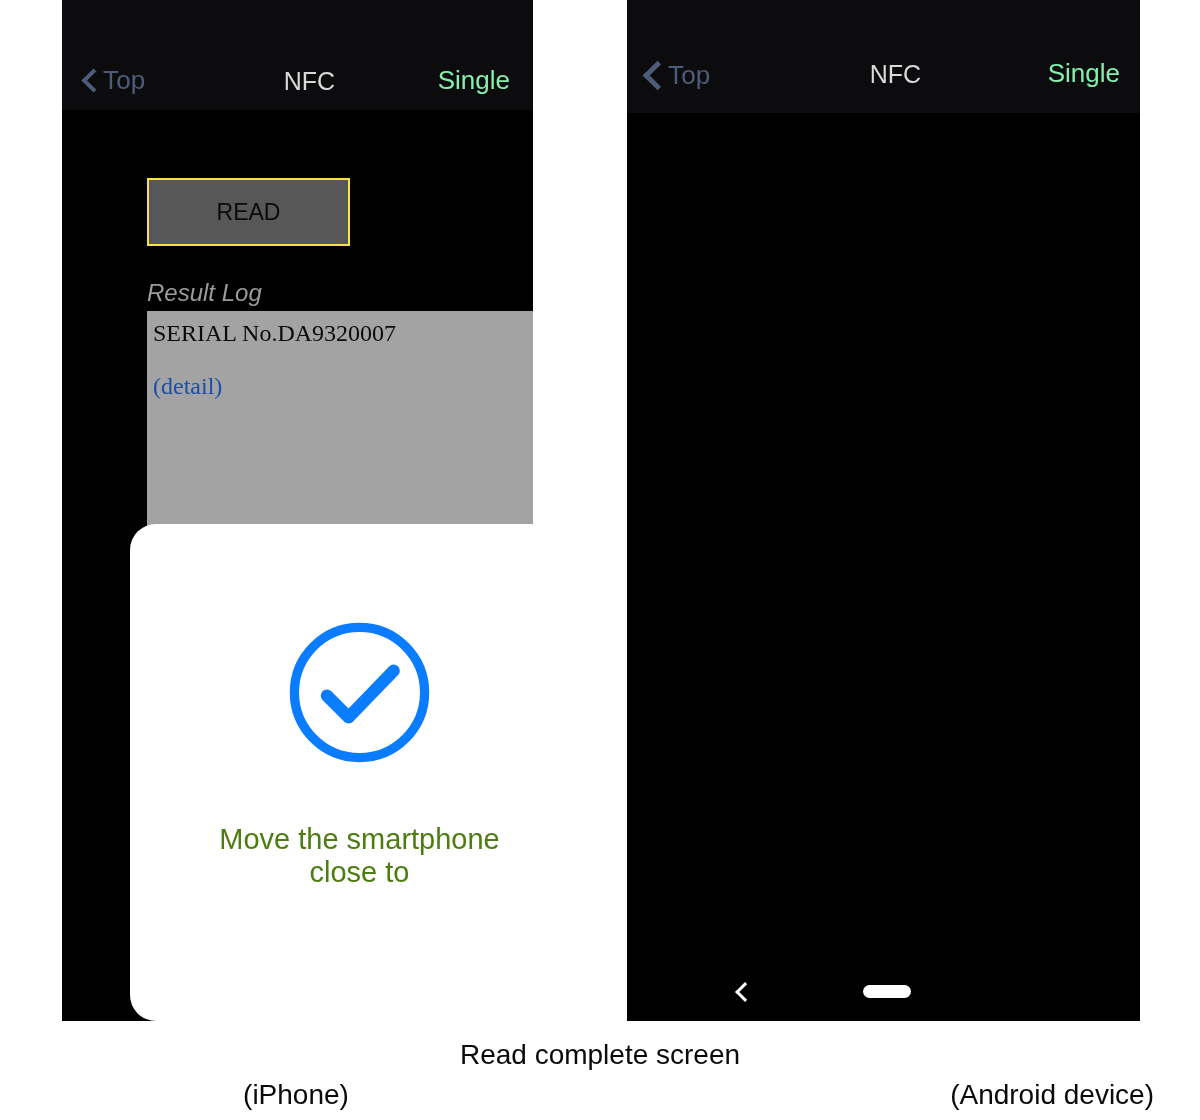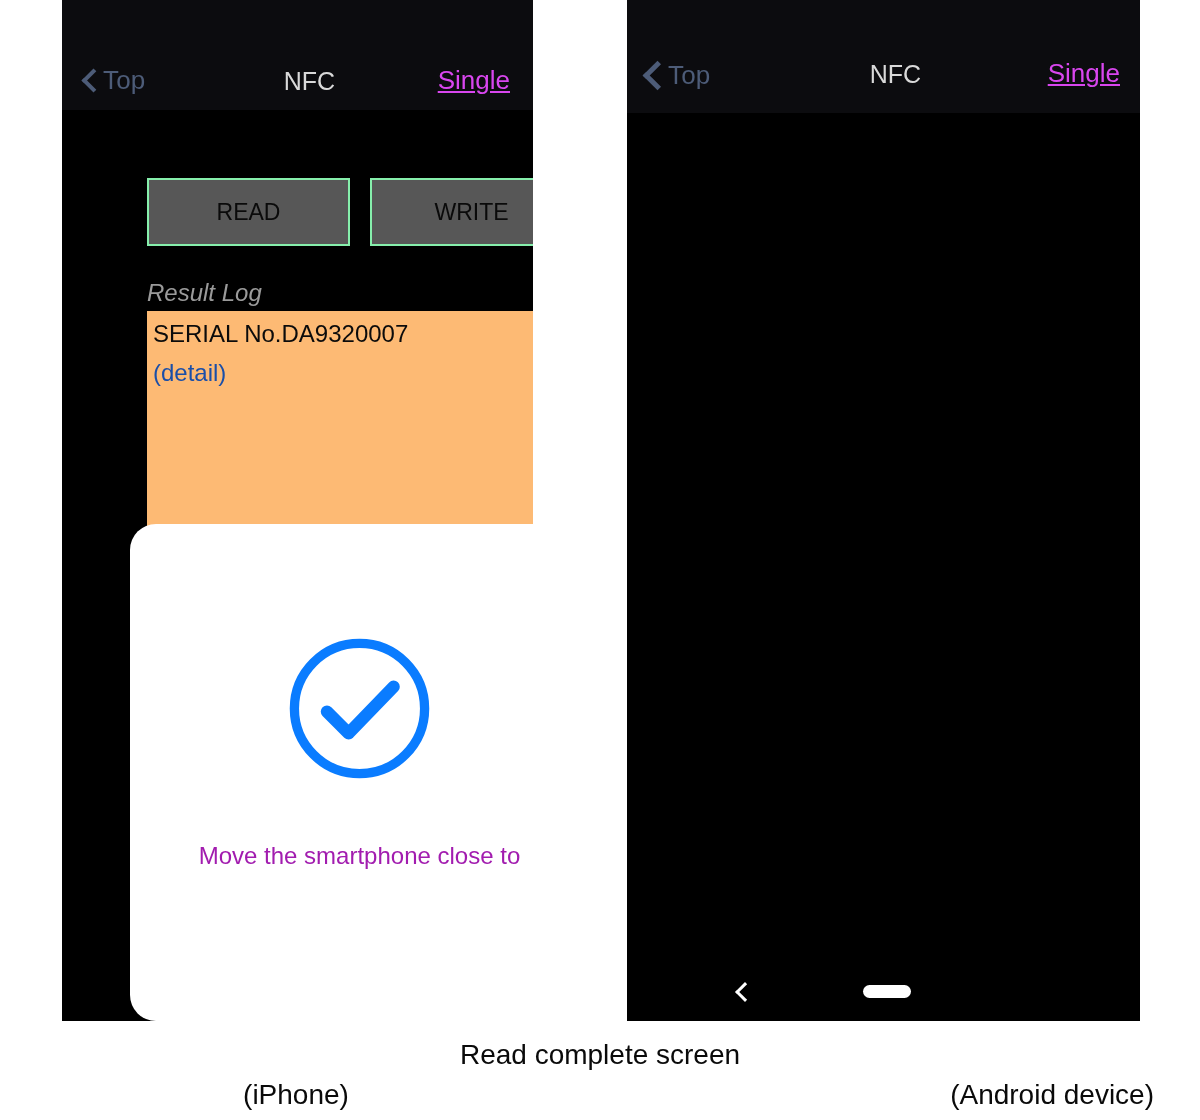--- a/index.html
+++ b/index.html
@@ -88,32 +88,31 @@
     text-align: center;
     color: #d9d9d9;
     font-size: 25px;
     padding-left: 12px;
   }
   #iphone-frame .nav-title { bottom: 14px; }
   #android-frame .nav-title { bottom: 24px; }
 
   .nav-right {
     position: absolute;
-    color: #d946ef;
+    color: #86efac;
     font-size: 26px;
-    text-decoration: underline;
   }
   #iphone-frame .nav-right { right: 23px; bottom: 14px; }
   #android-frame .nav-right { right: 20px; bottom: 24px; }
 
   
   .btn {
     position: absolute;
     background: #575757;
-    border: 2px solid #86efac;
+    border: 2px solid #fde047;
     color: #0a0a0a;
     font-size: 23px;
     display: flex;
     align-items: center;
     justify-content: center;
     box-sizing: border-box;
   }
   #btn-read-ios   { left: 85px;  top: 178px; width: 203px; height: 68px; }
   #btn-write-ios  { left: 308px; top: 178px; width: 203px; height: 68px; }
 
@@ -125,33 +124,34 @@
   }
   #log-label-ios { left: 85px; top: 279px; font-style: italic; }
 
   
   #ios-log-box {
     position: absolute;
     left: 85px;
     top: 311px;
     width: 424px;
     height: 230px;
-    background: #fdba74;
+    background: #a3a3a3;
     padding: 6px 0 0 4px;
     box-sizing: border-box;
+    font-family: Liberation Serif, serif;
   }
   #ios-log-box .log-line {
     color: #0b0b0b;
     font-size: 24px;
     line-height: 33px;
     padding-left: 2px;
   }
   #ios-log-box .log-line.link {
     color: #1a4ea8;
-    margin-top: 6px;
+    margin-top: 20px;
   }
 
   
   #ios-modal {
     position: absolute;
     left: 68px;
     top: 524px;
     width: 459px;
     height: 497px;
     background: #ffffff;
@@ -162,22 +162,22 @@
     justify-content: center;
   }
   #ios-check-icon {
     width: 155px;
     height: 155px;
     margin-top: -42px;
   }
   #ios-modal-text {
     margin-top: 53px;
     text-align: center;
-    color: #a21caf;
-    font-size: 24px;
+    color: #4d7c0f;
+    font-size: 29px;
     line-height: 33px;
     max-width: 330px;
   }
 
   
   #and-navbar {
     position: absolute;
     left: 0;
     bottom: 0;
     width: 100%;
@@ -230,21 +230,20 @@
   <div class="navbar">
     <div class="nav-back">
       <span class="chev-back"></span>
       <span>Top</span>
     </div>
     <div class="nav-title">NFC</div>
     <div class="nav-right">Single</div>
   </div>
 
   <div class="btn" id="btn-read-ios">READ</div>
-  <div class="btn" id="btn-write-ios">WRITE</div>
 
   <div class="log-label" id="log-label-ios">Result Log</div>
 
   <div id="ios-log-box">
     <div class="log-line">SERIAL No.DA9320007</div>
     <div class="log-line link">(detail)</div>
   </div>
 
   <div id="ios-modal">
     <svg id="ios-check-icon" viewBox="0 0 100 100">

